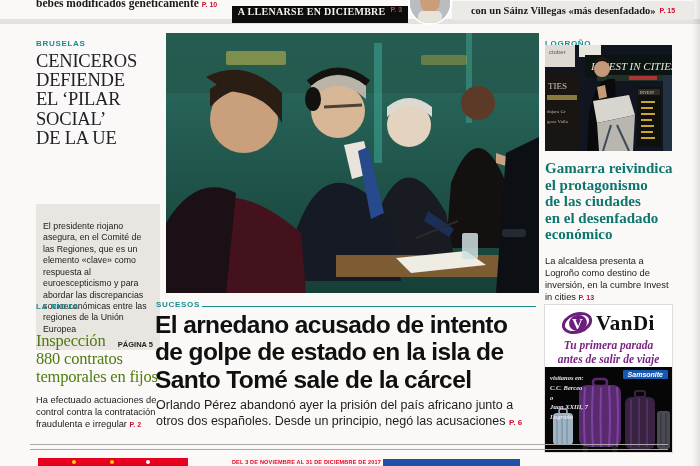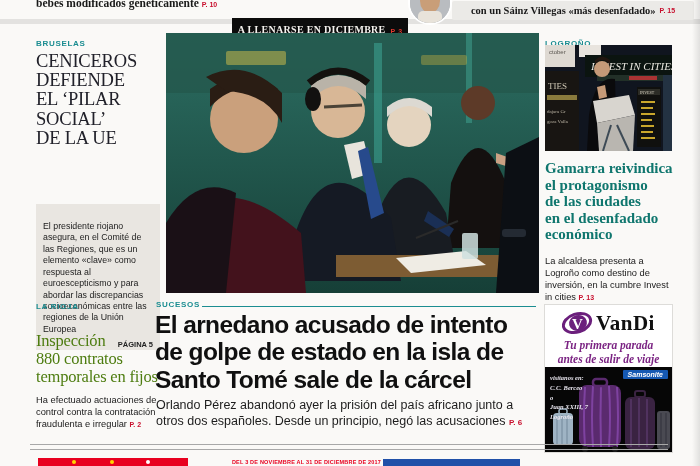--- a/index.html
+++ b/index.html
@@ -4,21 +4,21 @@
 <style>
   html,body{margin:0;padding:0;background:#d8d8d6;}
   #page{position:relative;width:700px;height:466px;background:#faf9f7;overflow:hidden;
         font-family:"Liberation Sans",sans-serif;color:#1c1c1c;}
   .abs{position:absolute;}
   
   #topband{left:0;top:19px;width:700px;height:5px;background:#e3e2e0;}
   #teaser-left{left:36px;top:-3px;width:200px;font:bold 11.5px "Liberation Serif",serif;color:#191919;}
   #teaser-left .ref,#teaser-right .ref{font:bold 7px "Liberation Sans",sans-serif;}
   .ref{color:#c8102e;}
-  #teaser-black{left:232px;top:18px;width:176px;height:17px;background:#0c0c0c;display:flex;align-items:flex-end;justify-content:center;gap:5px;}
+  #teaser-black{left:232px;top:6px;width:176px;height:17px;background:#0c0c0c;display:flex;align-items:flex-start;justify-content:center;gap:5px;}
   #teaser-black .t{font:bold 10px "Liberation Serif",serif;color:#f4f2ee;letter-spacing:.3px;}
   #teaser-black .ref{font:bold 7px "Liberation Sans",sans-serif;color:#e0392f;}
   #avatar{left:408px;top:-19px;width:40px;height:40px;border-radius:50%;background:#b5b9bd;border:2px solid #fff;overflow:hidden;}
   #teaser-right{left:452px;top:1px;width:242px;height:19px;background:#ebeae7;border-radius:2px;
                 display:flex;align-items:center;justify-content:center;gap:4px;}
   #teaser-right .t{font:bold 10.5px "Liberation Serif",serif;color:#1a1a1a;}
   
   .kicker{font:bold 8px "Liberation Sans",sans-serif;letter-spacing:.7px;color:#1b8d91;}
   
   #bruselas-kicker{left:36px;top:39px;}

